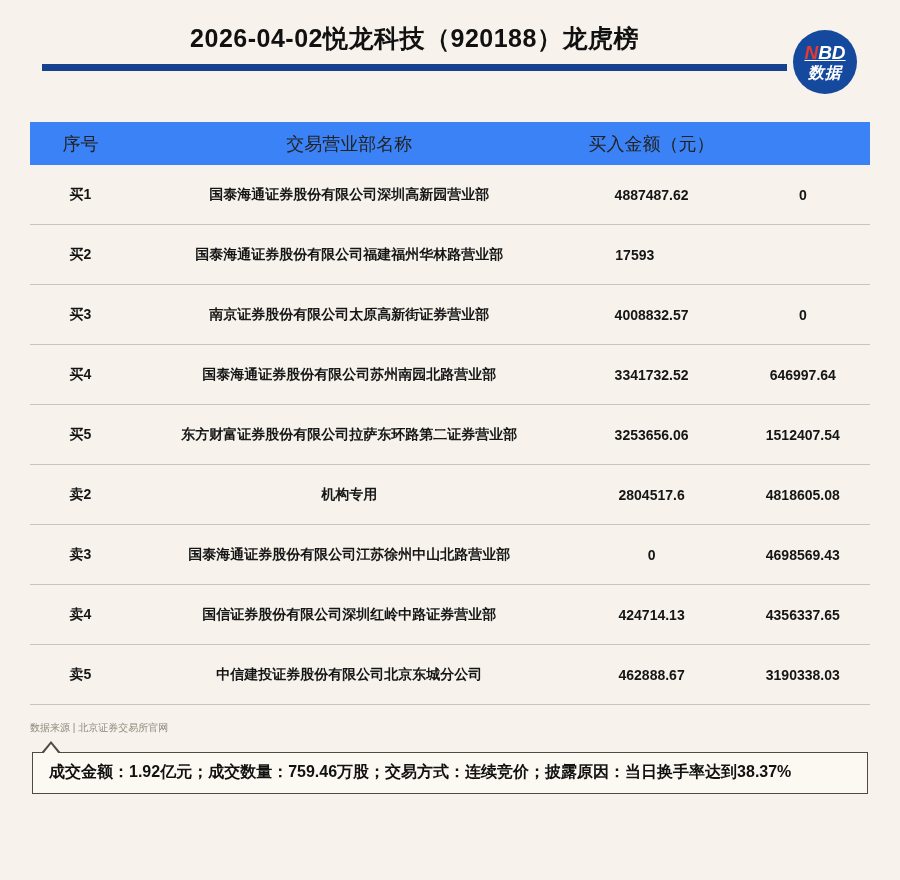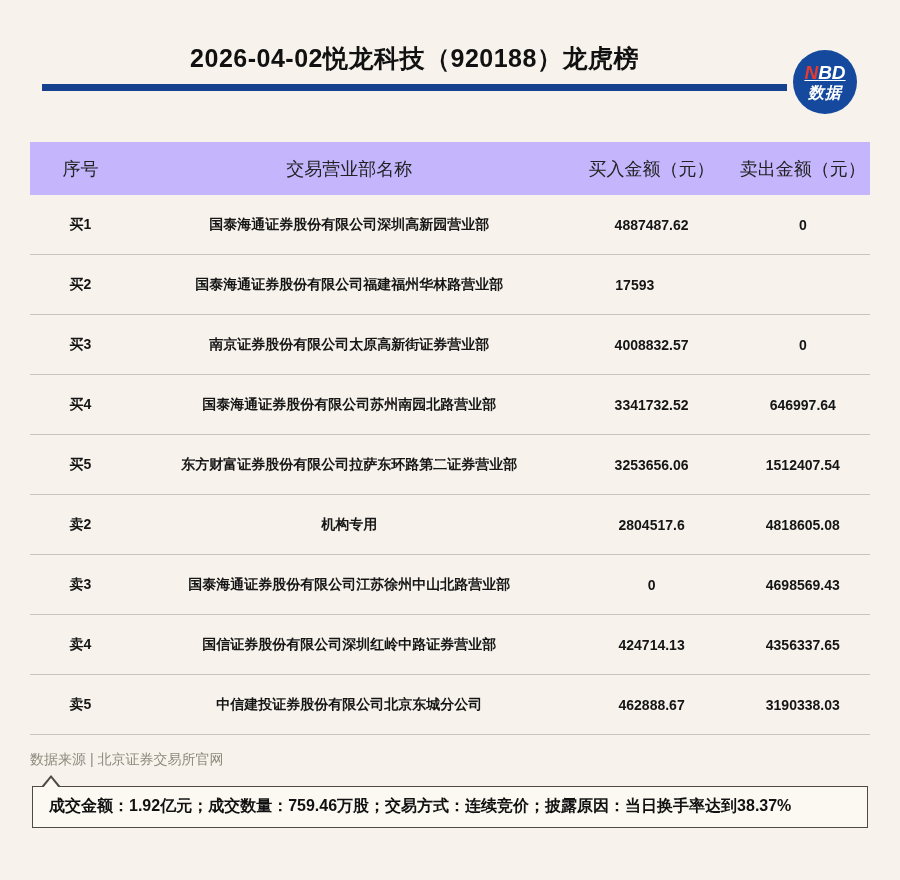--- a/index.html
+++ b/index.html
@@ -7,21 +7,21 @@
   body {
     width: 900px; height: 880px;
     background: #f7f3ec;
     font-family: "Liberation Sans", "DejaVu Sans", sans-serif;
     color: #1a1a1a;
     position: relative;
     overflow: hidden;
   }
 
   
-  .header { position: relative; height: 95px; margin-top: 20px; }
+  .header { position: relative; height: 95px; }
   .page-title {
     margin: 0 0 0 42px; padding-top: 22px;
     width: 745px; text-align: center;
     font-size: 25px; font-weight: 700; letter-spacing: 0.5px;
     color: #111;
   }
   .title-underline {
     width: 745px; height: 7px; margin: 9px 0 0 42px;
     background: #15418f;
   }
@@ -33,39 +33,39 @@
     font-style: italic; font-weight: 700; line-height: 1.08;
     text-align: center;
   }
   .logo-line1 { font-size: 19px; text-decoration: underline; }
   .logo-red { color: #e8392c; }
   .logo-line2 { font-size: 16px; letter-spacing: 1px; }
 
   
   .table { margin: 27px 30px 0; }
   .thead {
-    display: flex; height: 53px; align-items: center;
-    background: #c4b5fd;
+    display: flex; height: 43px; align-items: center;
+    background: #3b82f6;
     font-size: 18px; font-weight: 400; color: #222;
   }
   .trow {
     display: flex; height: 60px; align-items: center;
     border-bottom: 1px solid #cbc6bc;
     font-size: 14px; font-weight: 700; color: #151515;
   }
   .cell { text-align: center; padding: 0 4px; }
   .c-rank   { width: 12%; }
   .c-broker { width: 52%; }
   .c-buy    { width: 20%; }
   .c-sell   { width: 16%; }
 
   
   .footer-source {
     margin: 16px 30px 0;
-    font-size: 14px; color: #8f897c;
+    font-size: 10px; color: #8f897c;
   }
   .callout {
     position: relative;
     margin: 17px 32px 12px;
     border: 1px solid #4f4b43;
     background: #fcf9f3;
     padding: 9px 16px 10px;
     font-size: 16px; font-weight: 700; color: #111;
   }
   .notch-outer {
@@ -93,21 +93,20 @@
     <div class="logo-line1"><span class="logo-red">N</span><span>BD</span></div>
     <div class="logo-line2">数据</div>
   </div>
 </div>
 
 <div class="table">
   <div class="thead">
     <div class="cell c-rank">序号</div>
     <div class="cell c-broker">交易营业部名称</div>
     <div class="cell c-buy">买入金额（元）</div>
-    <div class="cell c-sell">卖出金额（元）</div>
   </div>
   <div id="tbody">
   <div class="trow">
     <div class="cell c-rank">买1</div>
     <div class="cell c-broker">国泰海通证券股份有限公司深圳高新园营业部</div>
     <div class="cell c-buy">4887487.62</div>
     <div class="cell c-sell">0</div>
   </div>
 
   <div class="trow">

